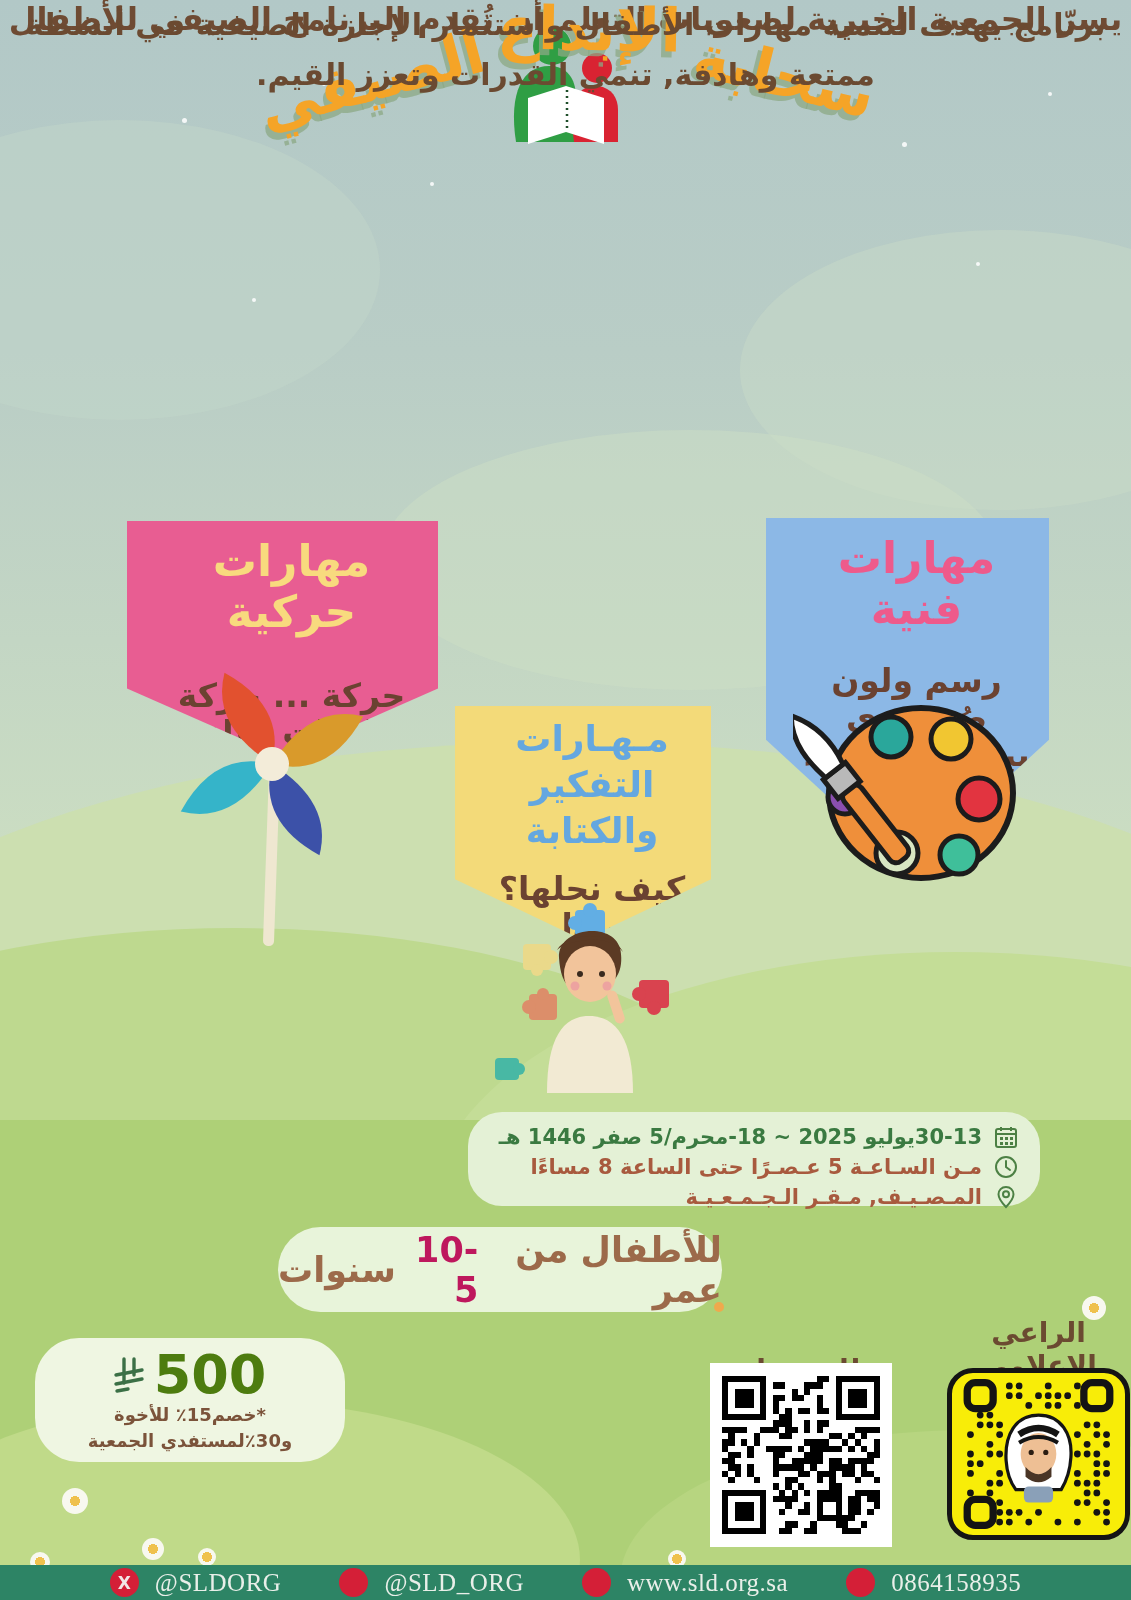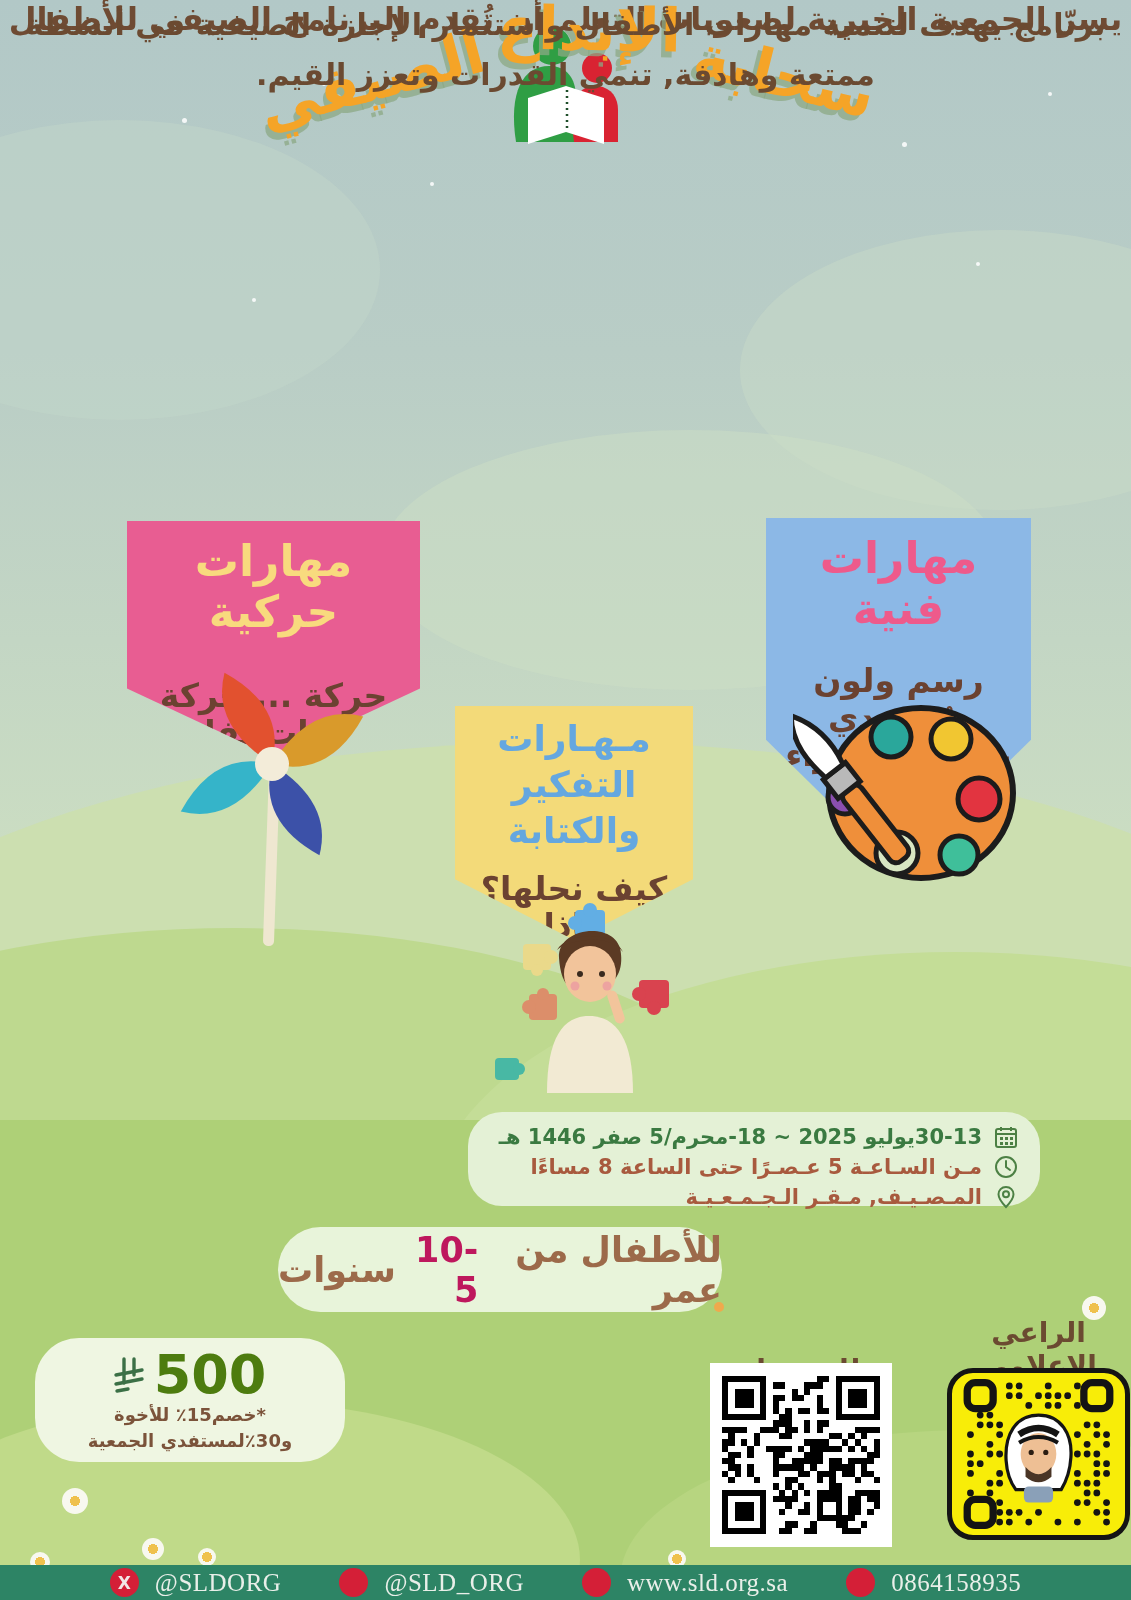--- a/index.html
+++ b/index.html
@@ -21,21 +21,21 @@
   .arch{left:0;top:242;width:100%;display:flex;direction:rtl;justify-content:center;
     align-items:flex-start;gap:22px;font-weight:700;font-size:60px;color:#f5a427;}
   .arch span{display:inline-block;text-shadow:-4px 6px 0 rgba(140,168,132,.75);}
   .arch .w-right{transform:rotate(14deg) translateY(42px);}
   .arch .w-mid{transform:rotate(1deg) translateY(-6px);}
   .arch .w-left{transform:rotate(-15deg) translateY(46px);}
   .desc{left:0;top:400;width:100%;text-align:center;direction:rtl;
     font-size:30px;font-weight:700;color:#6b4a31;line-height:50px;}
 
   
-  .card{position:absolute;direction:rtl;text-align:center;}
+  .card{position:absolute;direction:rtl;text-align:center;padding-left:18px;}
   .card-motor{left:127px;top:521px;width:293px;height:236px;background:#e85d92;
     clip-path:polygon(0 0,100% 0,100% 71%,50% 100%,0 71%);}
   .card-art{left:766px;top:518px;width:265px;height:352px;background:#8cb8e6;
     clip-path:polygon(0 0,100% 0,100% 63%,50% 100%,0 63%);}
   .card-think{left:455px;top:706px;width:238px;height:234px;background:#f3da79;
     clip-path:polygon(0 0,100% 0,100% 74%,50% 100%,0 74%);}
   .card h2{margin:0;padding:14px 6px 0;font-size:44px;font-weight:700;}
   .card-motor h2{color:#f8da7e;}
   .card-art h2{color:#ee5a8b;font-size:44px;}
   .card-think h2{color:#64a7e0;font-size:36px;line-height:46px;padding-top:10px;}

